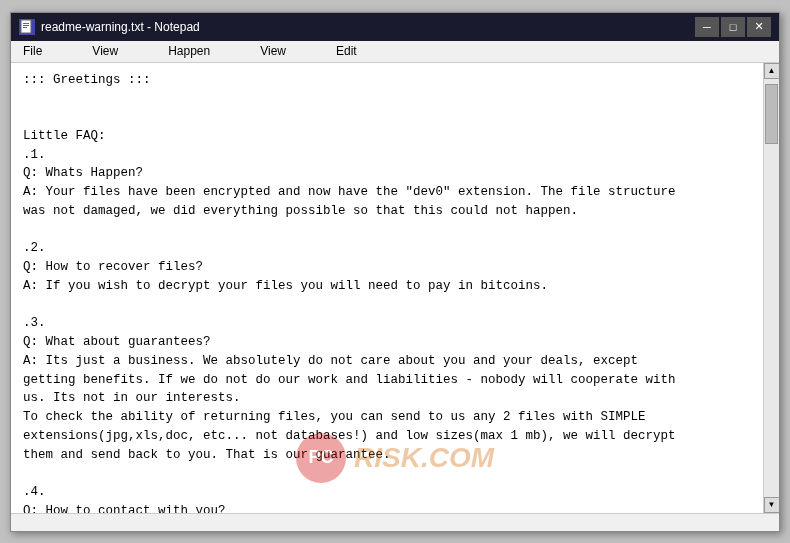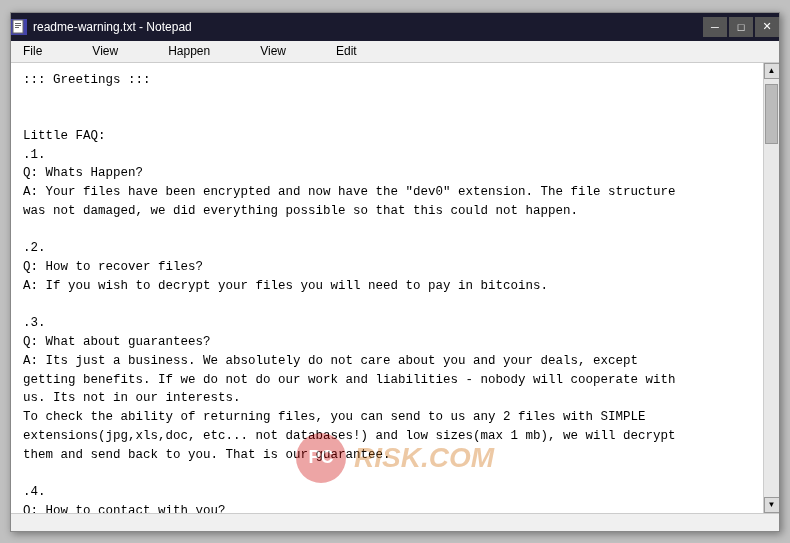--- a/index.html
+++ b/index.html
@@ -27,21 +27,21 @@
       display: flex;
       flex-direction: column;
     }
 
     .title-bar {
       background: #1a1a2e;
       color: white;
       height: 28px;
       display: flex;
       align-items: center;
-      padding: 0 0;
+      padding: 0 8px;
       flex-shrink: 0;
     }
 
     .title-bar-icon {
       width: 16px;
       height: 16px;
       margin-right: 6px;
       background: #4444aa;
       display: inline-block;
     }

